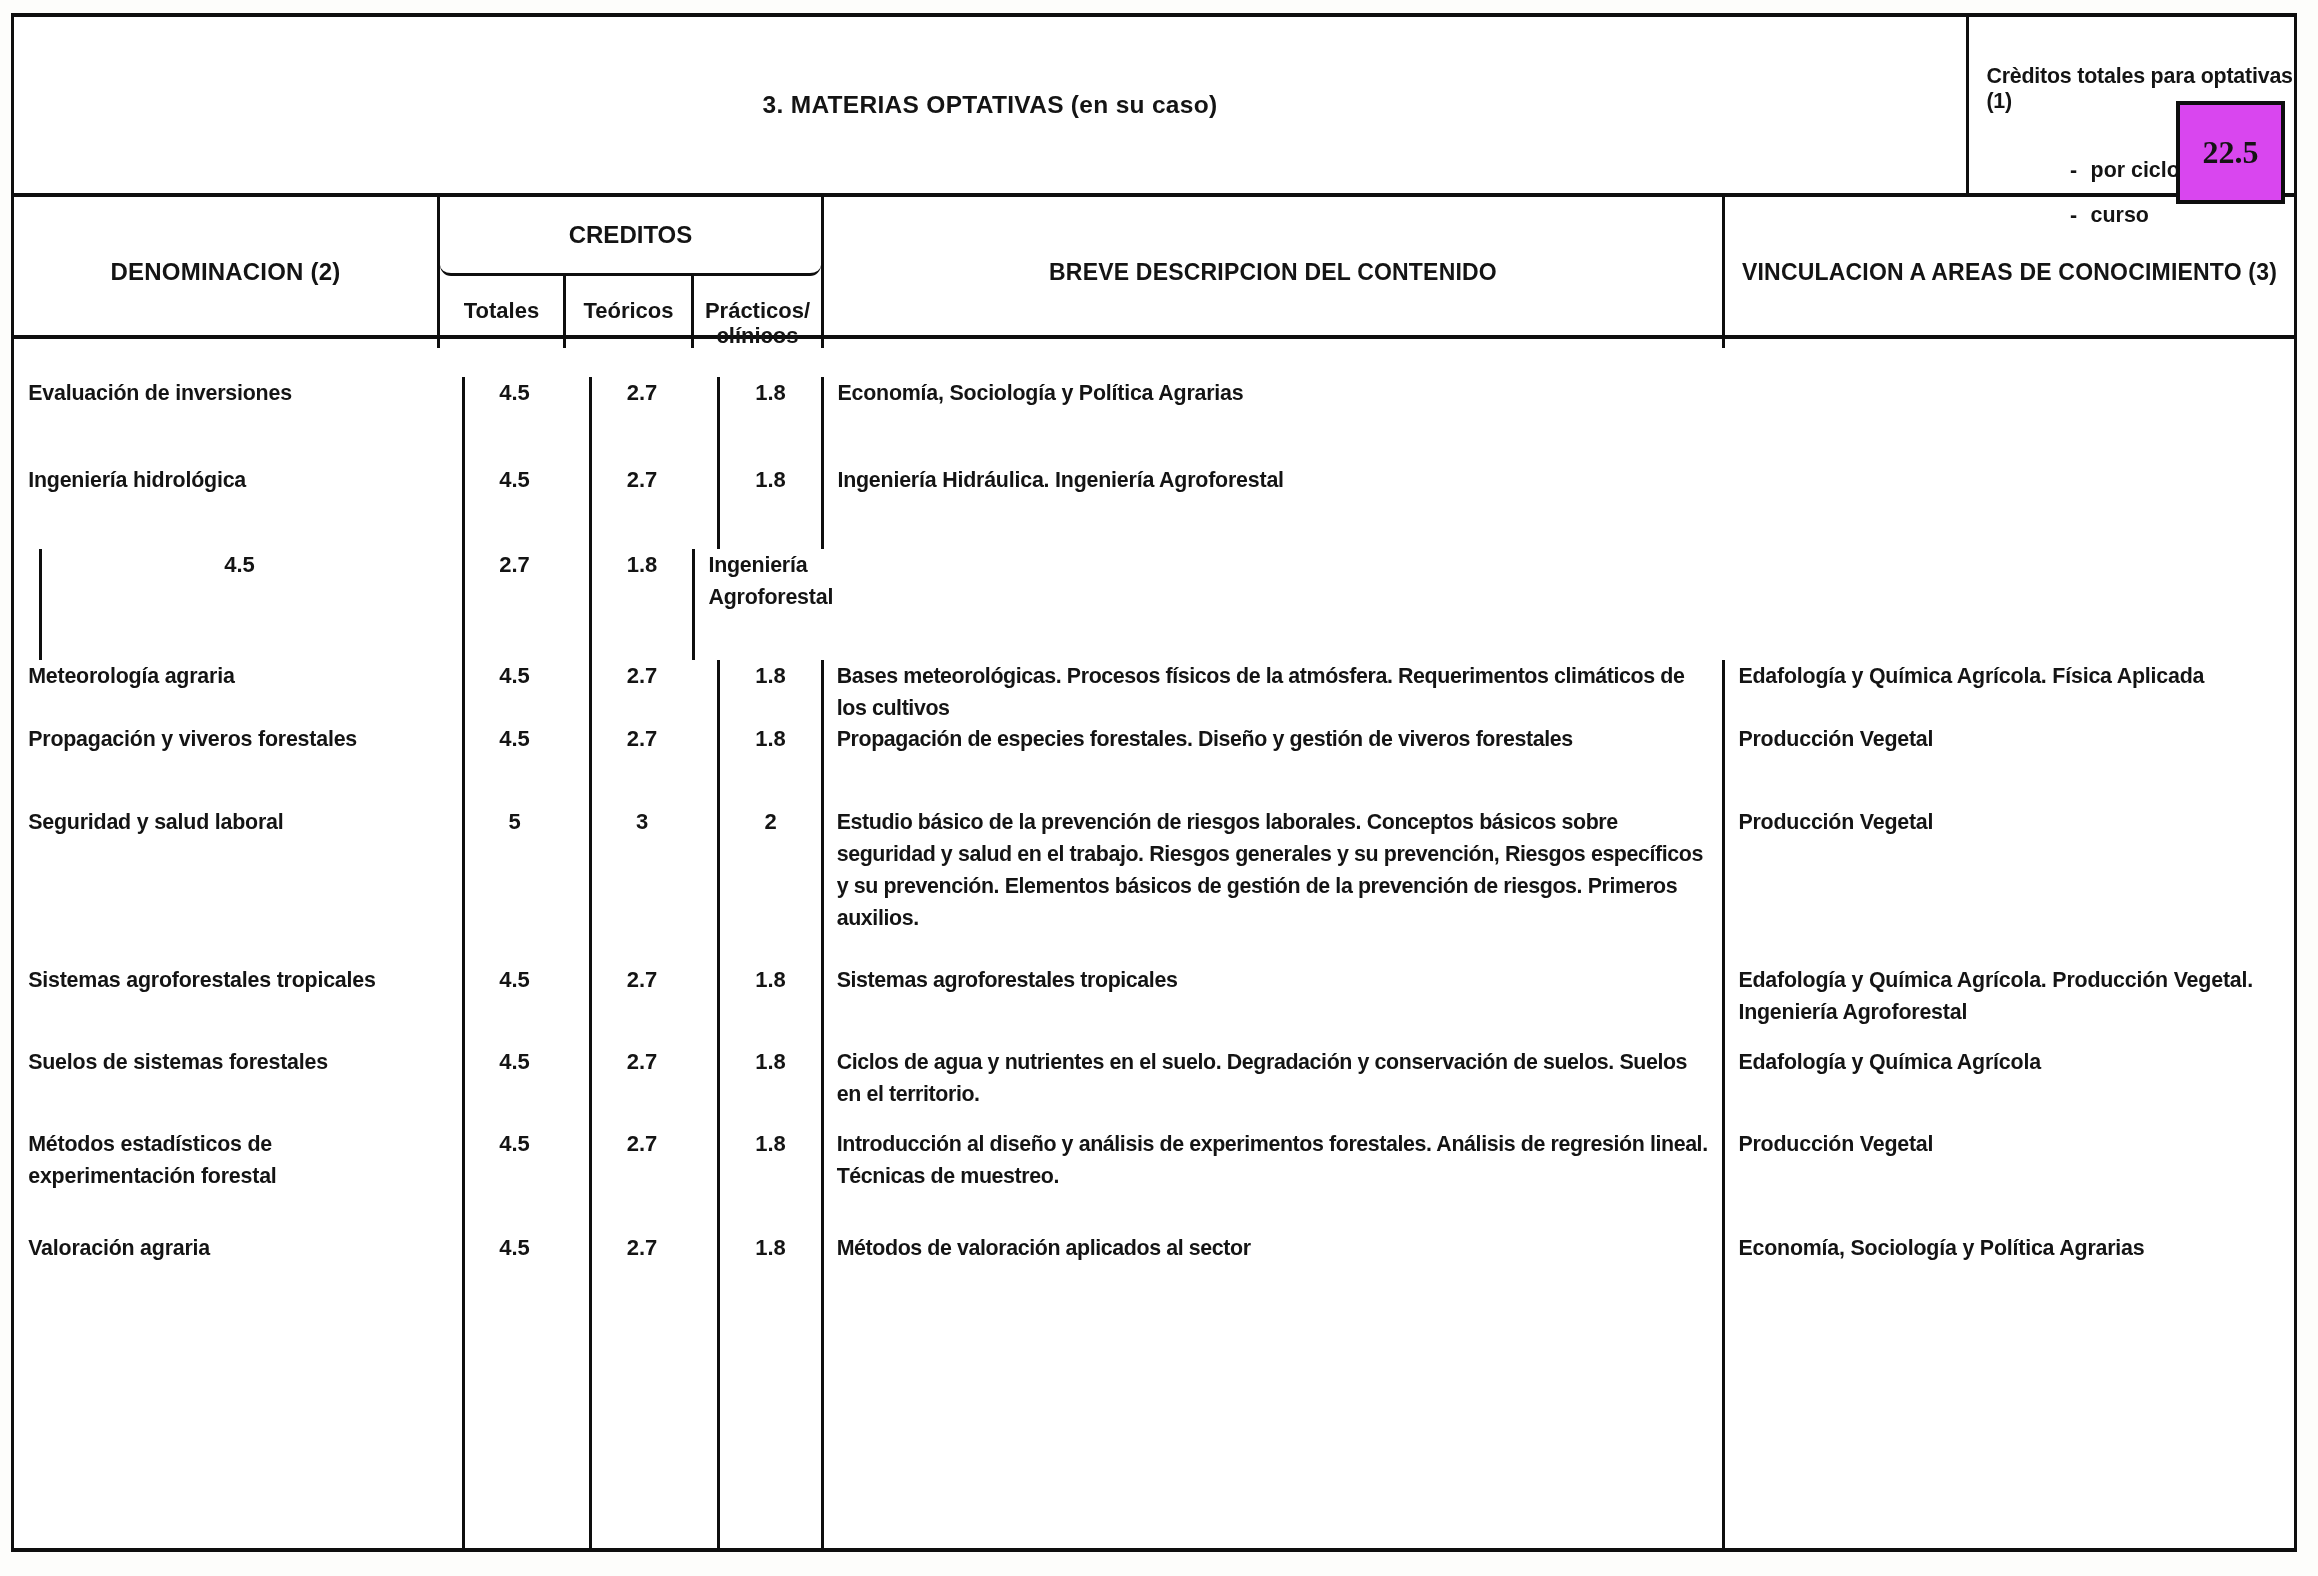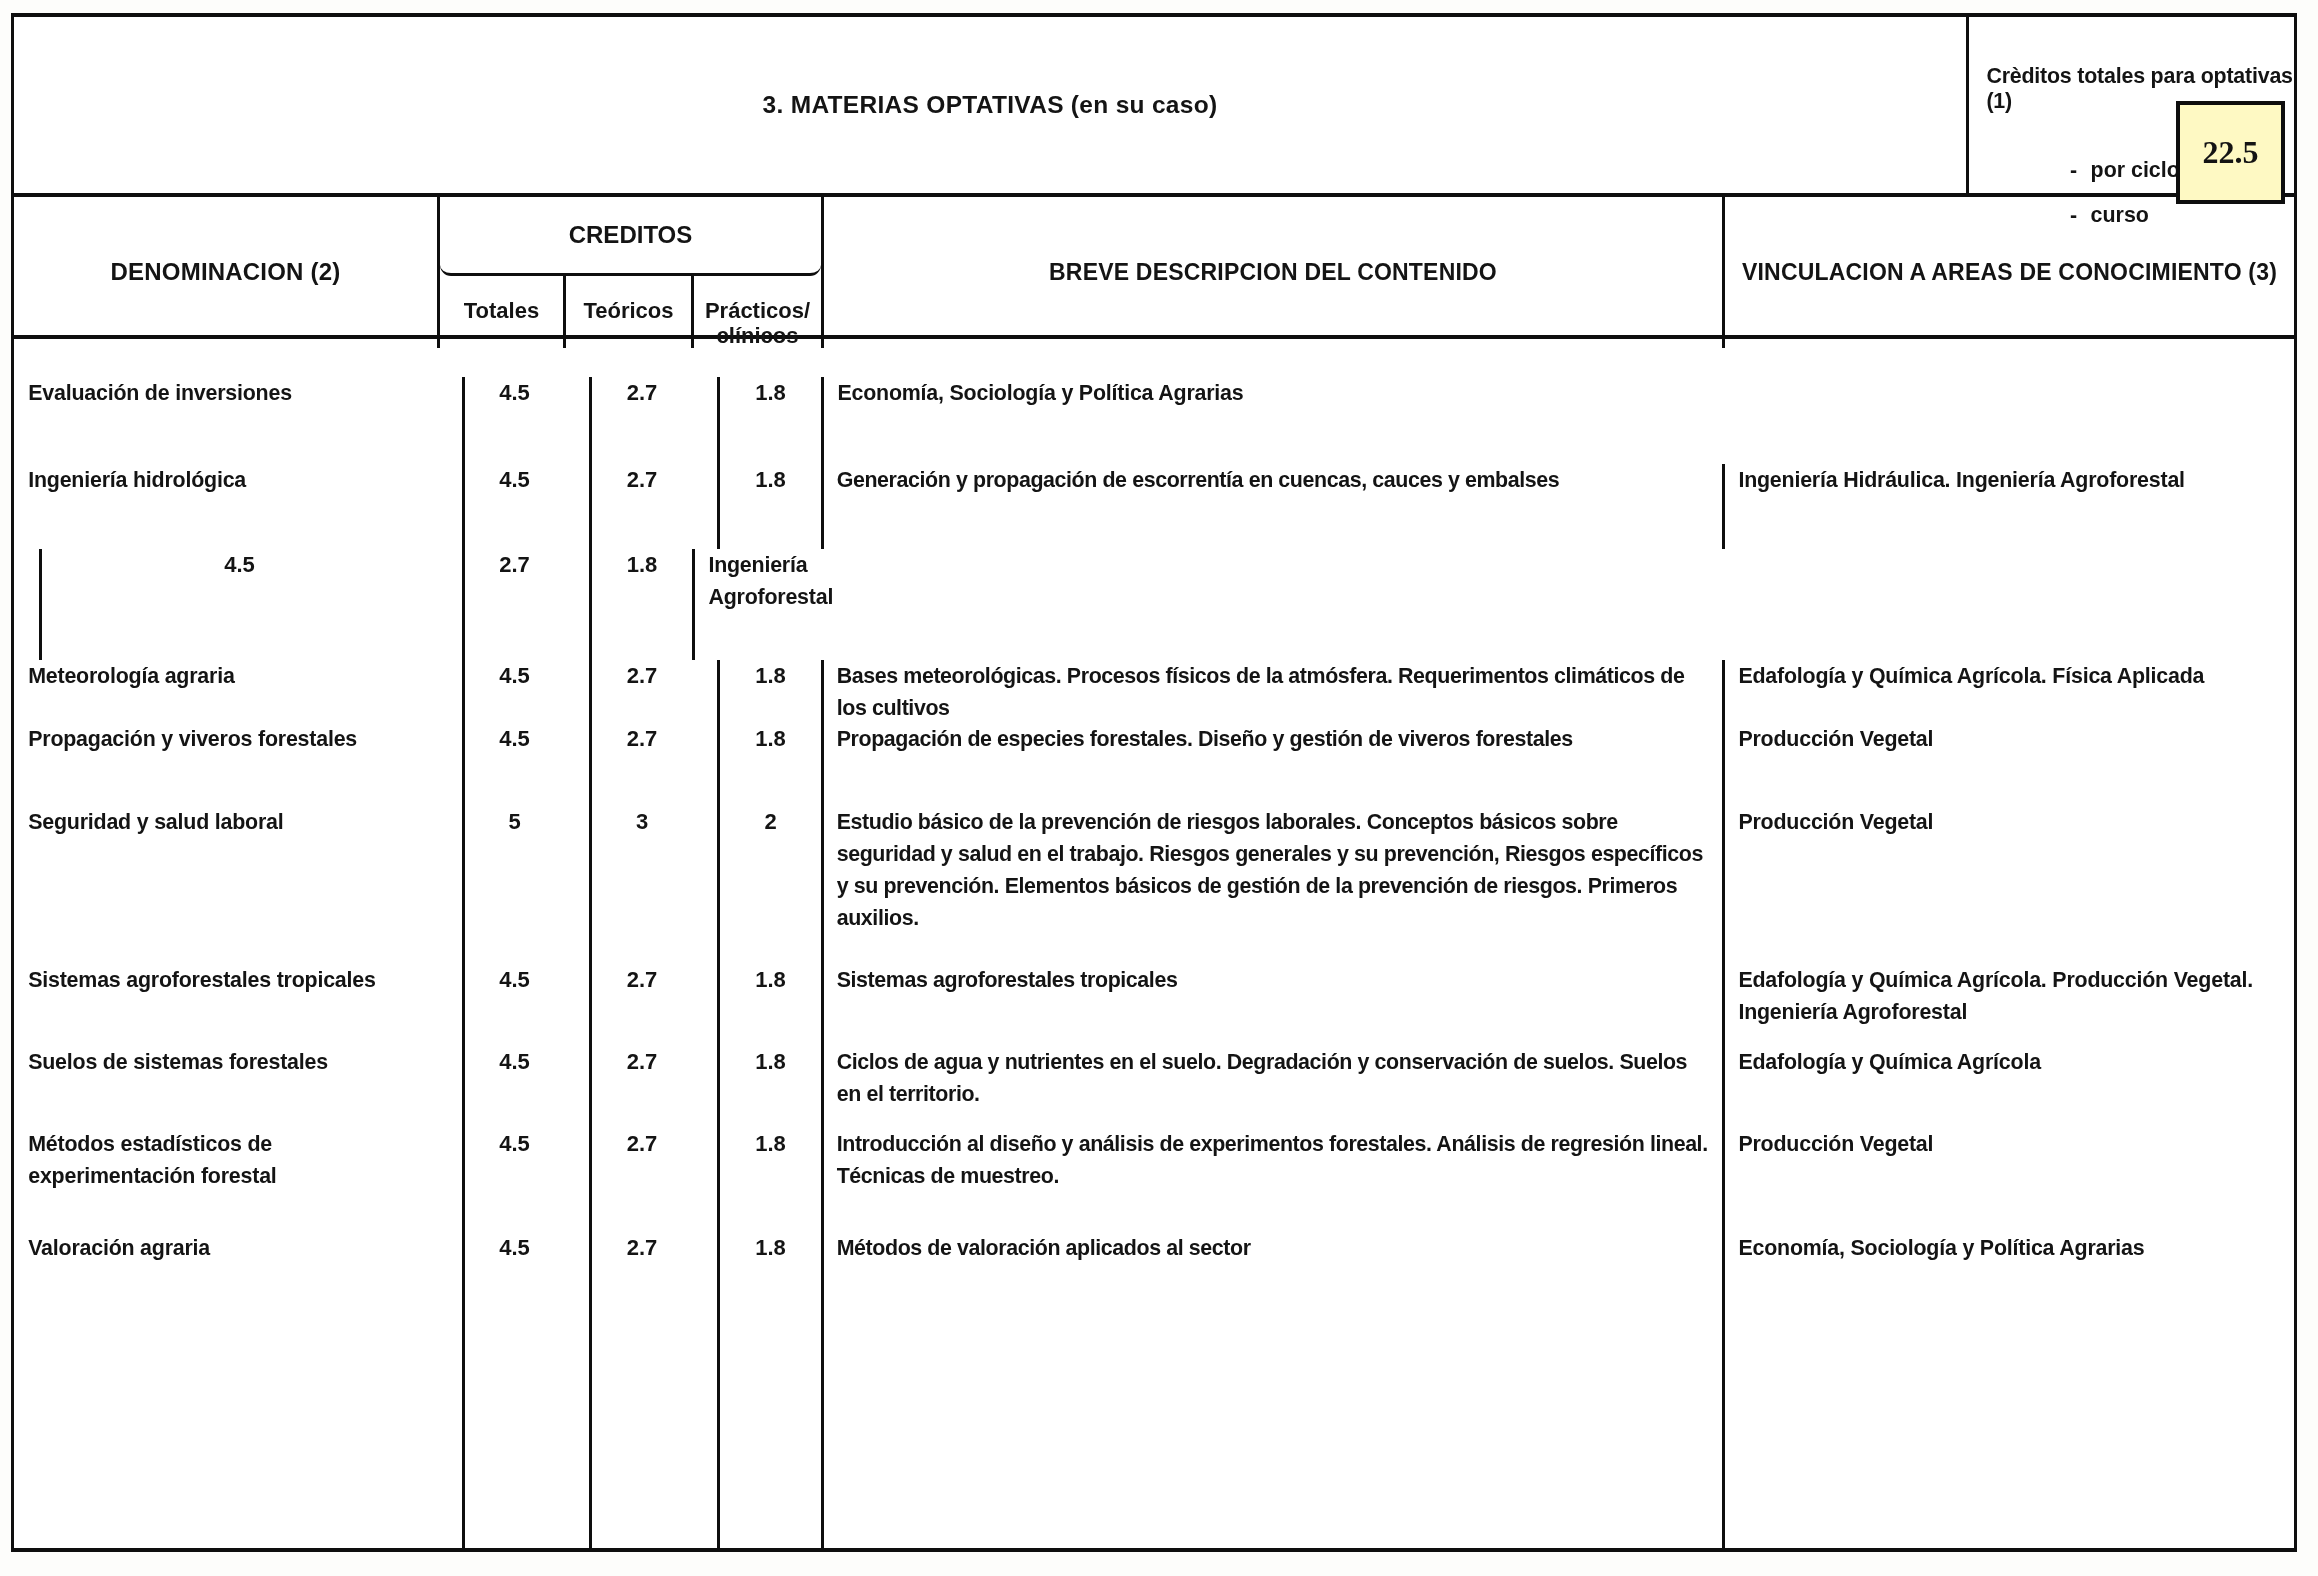--- a/index.html
+++ b/index.html
@@ -33,21 +33,21 @@
   .credits-cell {
     flex:1; border-left:3.2px solid #0e0e0e; position:relative; font-size:21.4px;
   }
   .credits-label { position:absolute; left:17.4px; top:47px; letter-spacing:-0.2px; }
   .credits-bullets { position:absolute; left:101px; top:131px; line-height:45px; }
   .bullet-line { display:flex; }
   .bullet-dash { width:20.6px; }
   .credits-value-box {
     position:absolute; left:207px; top:84px;
     width:109px; height:103px;
-    border:4px solid #0e0e0e; background:#fef9c3;
+    border:4px solid #0e0e0e; background:#d946ef;
     display:flex; align-items:center; justify-content:center;
     font-family:"Liberation Serif","DejaVu Serif",serif;
     font-size:32px; font-weight:700;
   }
 
   
   .cols {
     display:grid;
     grid-template-columns:423px 127px 128px 129px 901px 1fr;
   }
@@ -155,21 +155,20 @@
         <div class="c-num">2.7</div>
         <div class="c-num">1.8</div>
         <div class="c-vinc">Economía, Sociología y Política Agrarias</div>
       </div>
 
       <div class="row cols r2">
         <div class="c-name">Ingeniería hidrológica</div>
         <div class="c-num">4.5</div>
         <div class="c-num">2.7</div>
         <div class="c-num">1.8</div>
-        <div class="c-desc">Generación y propagación de escorrentía en cuencas, cauces y embalses</div>
         <div class="c-vinc">Ingeniería Hidráulica. Ingeniería Agroforestal</div>
       </div>
 
       <div class="row cols r3">
         <div class="c-num">4.5</div>
         <div class="c-num">2.7</div>
         <div class="c-num">1.8</div>
         <div class="c-vinc">Ingeniería Agroforestal</div>
       </div>
 

